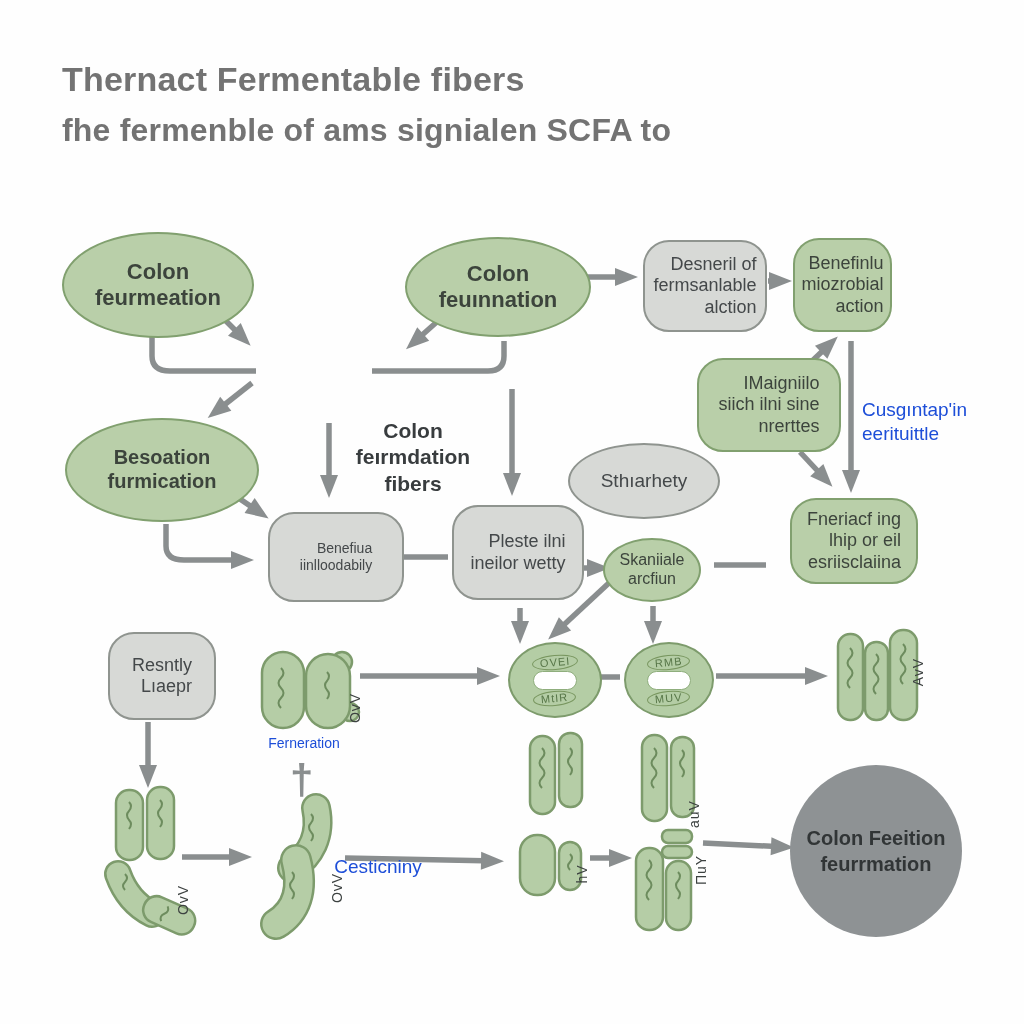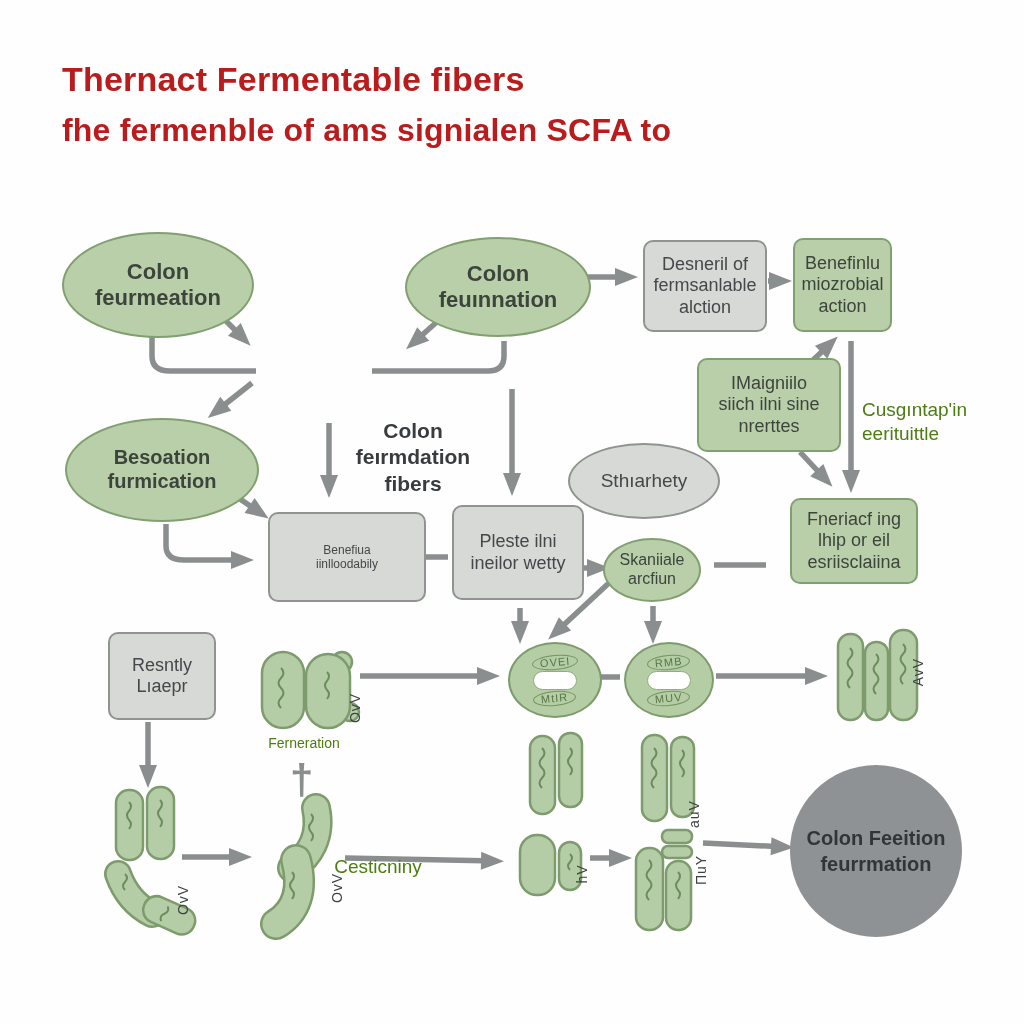--- a/index.html
+++ b/index.html
@@ -1,34 +1,34 @@
 <!DOCTYPE html>
 <html><head>
 <meta charset="utf-8">
 <style>
   html,body { margin:0; padding:0; background:#ffffff; }
   .canvas {
     position:relative; width:1024px; height:1024px; background:#fefefe;
     font-family:"Liberation Sans", sans-serif; overflow:hidden;
   }
-  .title-line { position:absolute; left:62px; color:#b91c1c; font-weight:700; letter-spacing:0.2px; white-space:pre; }
+  .title-line { position:absolute; left:62px; color:#737373; font-weight:700; letter-spacing:0.2px; white-space:pre; }
   .t1 { top:60px;  font-size:34px; }
   .t2 { top:112px; font-size:32px; }
   .t3 { top:166px; font-size:35px; }
 
   .el { position:absolute; display:flex; align-items:center; justify-content:center;
         text-align:center; white-space:pre-line; box-sizing:border-box; line-height:1.18; }
   .green   { background:#b9cfa9; border:2px solid #81a06f; color:#3c443c; }
   .gray    { background:#d7d9d6; border:2.5px solid #8f948f; color:#44484a; }
   .ellipse { border-radius:50%; }
-  .round   { border-radius:10px; }
+  .round   { border-radius:26px;text-align:right; }
   .bold    { font-weight:700; }
   .med     { font-weight:500; }
 
-  .plain-label { position:absolute; text-align:center; white-space:pre-line; color:#4d7c0f; line-height:1.25; }
+  .plain-label { position:absolute; text-align:center; white-space:pre-line; color:#1d4ed8; line-height:1.25; }
 
   .circle-node { position:absolute; border-radius:50%; background:#8e9294; color:#313536;
                  display:flex; align-items:center; justify-content:center; text-align:center;
                  white-space:pre-line; font-weight:700; font-size:20px; line-height:1.3; }
 
   .cell { position:absolute; background:#b4cda5; border:2.5px solid #7d9b6c; border-radius:50%;
           display:flex; flex-direction:column; align-items:center; justify-content:center; gap:1px; }
   .cell-tag { font-size:11px; color:#587749; border:1.5px solid #78965f; border-radius:50%;
               padding:0 7px; line-height:13px; transform:rotate(-5deg); letter-spacing:1px; }
   .cell-hole { width:42px; height:17px; background:#ffffff; border:1.5px solid #8fae7d; border-radius:10px; }
@@ -189,21 +189,21 @@
 
   <div class="el green ellipse" style="left:65px;top:418px;width:194px;height:104px;font-size:20px;font-weight:600;">Besoation
 furmication</div>
 
   <div class="plain-label bold" style="left:340px;top:418px;width:146px;font-size:21px;color:#383c3e;">Colon
 feırmdation
 fibers</div>
 
   <div class="el gray ellipse med" style="left:568px;top:443px;width:152px;height:76px;font-size:19px;">Sthıarhety</div>
 
-  <div class="el gray round med" style="left:268px;top:512px;width:158px;height:90px;font-size:12px;">Benefiua
+  <div class="el gray round med" style="left:268px;top:512px;width:136px;height:90px;font-size:14px;">Benefiua
 iinlloodabily</div>
 
   <div class="el gray round med" style="left:452px;top:505px;width:132px;height:95px;font-size:18px;">Pleste ilni
 ineilor wetty</div>
 
   <div class="el green ellipse med" style="left:603px;top:538px;width:98px;height:64px;font-size:16px;">Skaniiale
 arcfiun</div>
 
   <div class="el green round med" style="left:790px;top:498px;width:128px;height:86px;font-size:18px;">Fneriacf ing
 lhip or eil

